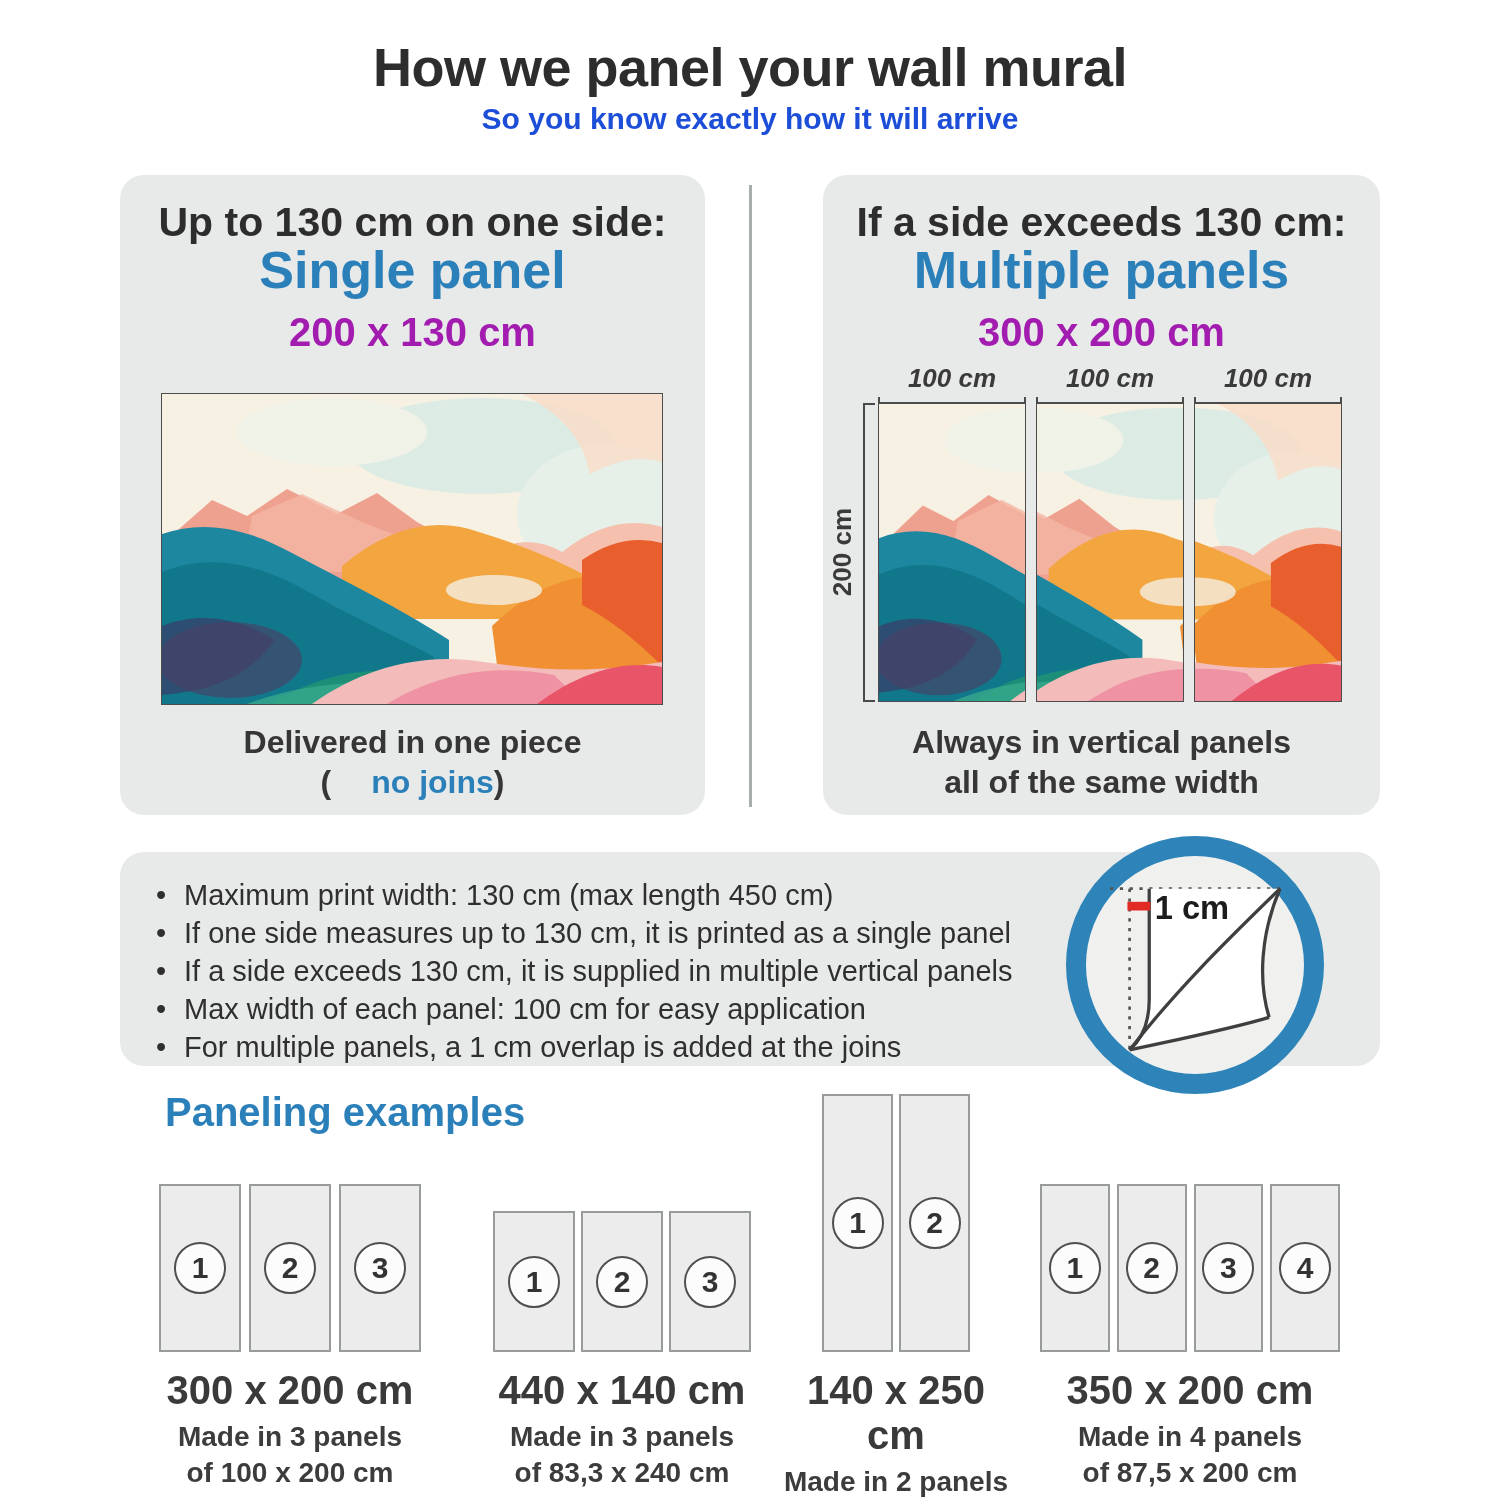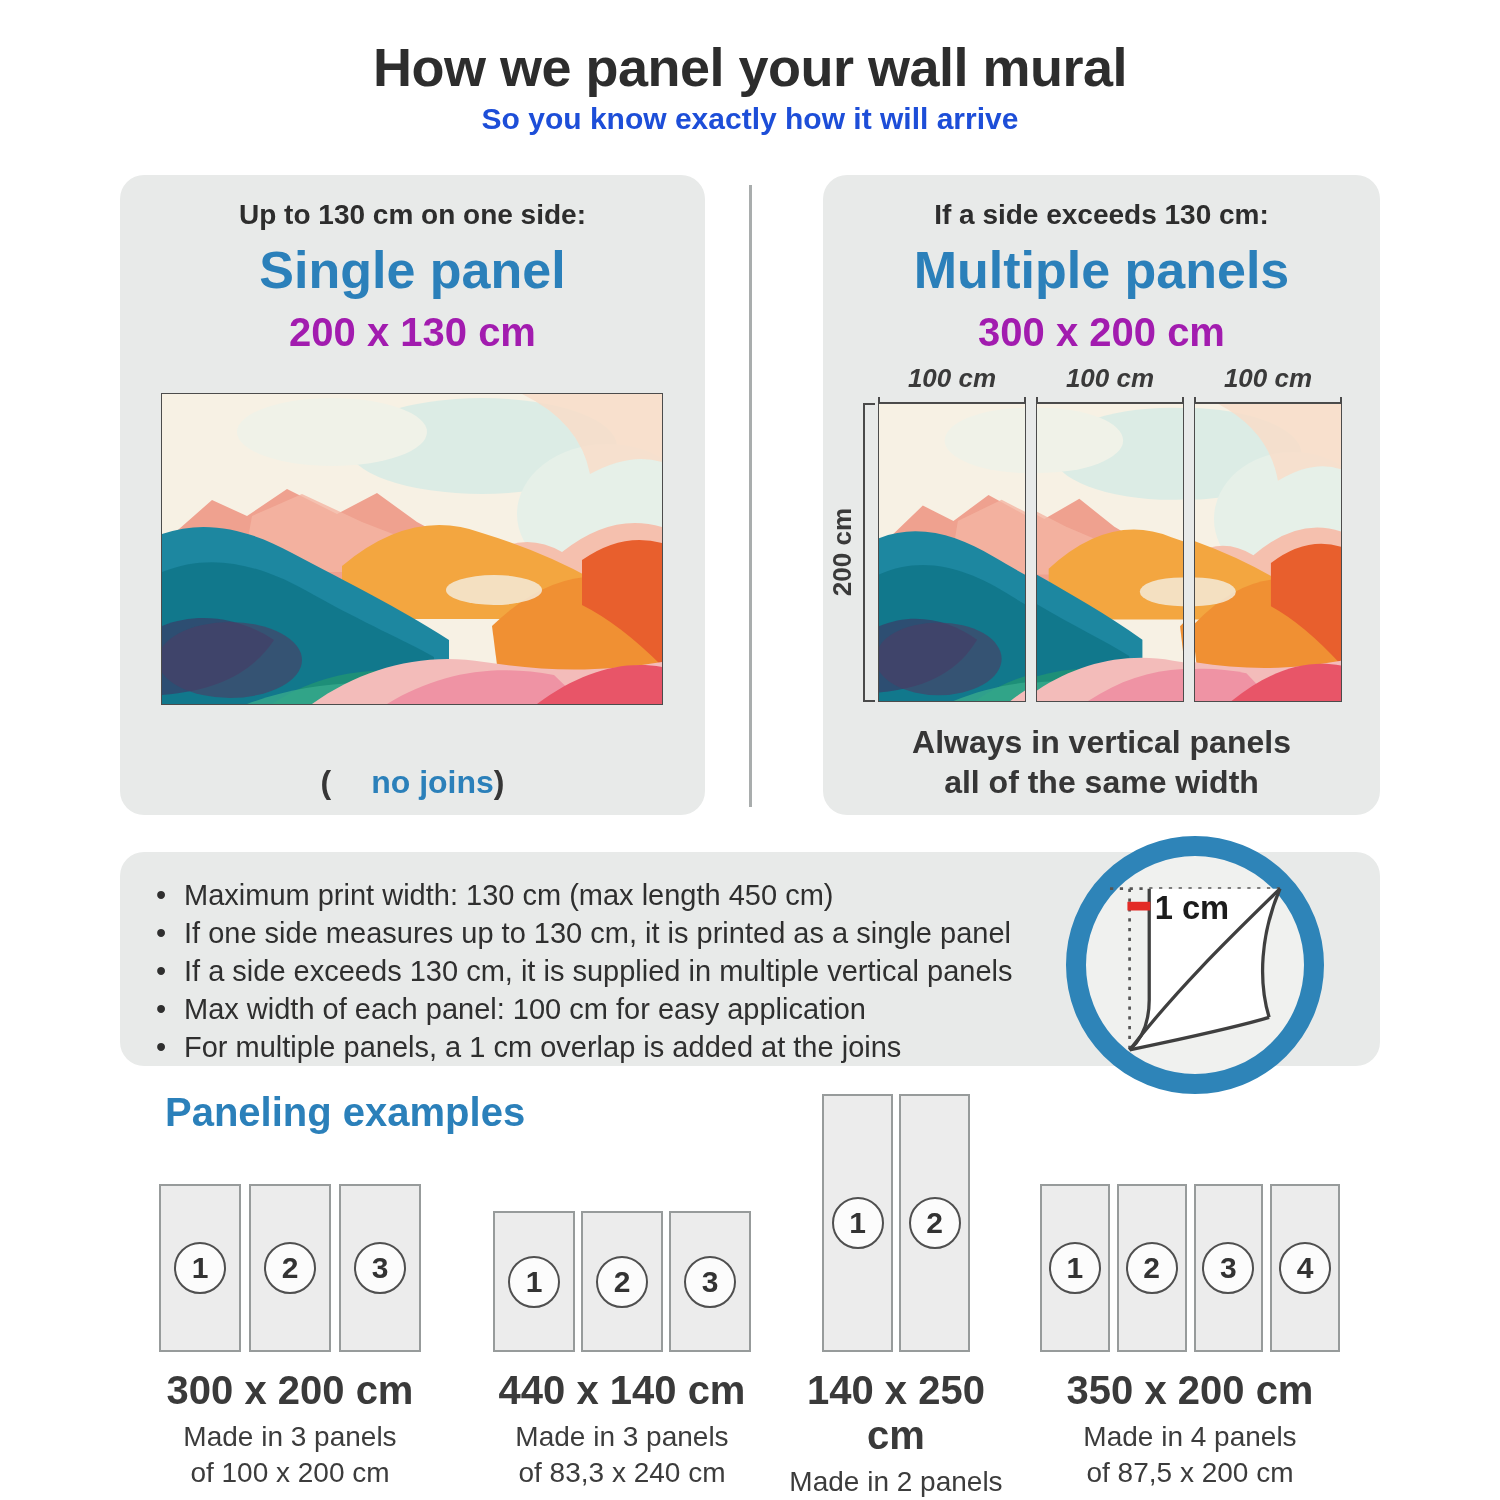--- a/index.html
+++ b/index.html
@@ -13,21 +13,21 @@
   .subtitle { position:absolute; top:102px; left:0; width:100%; text-align:center;
               font-size:30px; font-weight:700; color:#1d4ed8; }
 
   
   .gbox { position:absolute; top:175px; height:640px; background:#e8eae9; border-radius:24px; }
   .box-left  { left:120px; width:585px; }
   .box-right { left:823px; width:557px; }
   .vdivider { position:absolute; left:749px; top:185px; width:3px; height:622px; background:#a9adad; }
 
   .cond { position:absolute; top:24px; left:0; width:100%; text-align:center;
-          font-size:28px; font-weight:700; color:#2d2d2d; }
+          font-size:41px; font-weight:700; color:#2d2d2d; }
   .bighead { position:absolute; top:64px; left:0; width:100%; text-align:center;
              font-size:52px; font-weight:800; color:#2b80ba; line-height:62px; }
   .sizeline { position:absolute; top:134px; left:0; width:100%; text-align:center;
               font-size:40px; font-weight:800; color:#a21caf; line-height:46px; }
 
   .mural-single { position:absolute; top:218px; left:41px; width:502px; height:312px;
                   border:1px solid #4c4c4c; background:#fff; }
   .mural-single svg { display:block; width:100%; height:100%; }
 
   .boxcap { position:absolute; left:0; width:100%; text-align:center;
@@ -77,21 +77,21 @@
   .ex0 .epanels { gap:8px; } .ex1 .epanels { gap:6px; } .ex2 .epanels { gap:6px; } .ex3 .epanels { gap:7px; }
   .epanel { background:#ececec; border:2px solid #979b9b; display:flex; align-items:center; justify-content:center; }
   .ex0 .epanel { width:82px; height:168px; }
   .ex1 .epanel { width:82px; height:141px; }
   .ex2 .epanel { width:71px; height:258px; }
   .ex3 .epanel { width:70px; height:168px; }
   .ecircle { width:52px; height:52px; border:2px solid #4f4f4f; border-radius:50%;
              background:#fcfcfc; display:flex; align-items:center; justify-content:center;
              font-size:30px; font-weight:700; color:#333; }
   .esize { margin-top:16px; font-size:40px; font-weight:800; color:#3a3a3a; }
-  .eline { font-size:28px; font-weight:400; color:#3c3c3c; line-height:36px; }
+  .eline { font-size:28px; font-weight:700; color:#3c3c3c; line-height:36px; }
   .eline.first { margin-top:6px; }
 
   .hidden-defs { position:absolute; width:0; height:0; overflow:hidden; }
 </style>
 </head>
 <body>
 
 <svg class="hidden-defs" aria-hidden="true">
   <defs>
     <g id="mural-art">
@@ -127,20 +127,21 @@
 
   <div class="gbox box-left">
     <div class="cond">Up to 130 cm on one side:</div>
     <div class="bighead">Single panel</div>
     <div class="sizeline">200 x 130 cm</div>
     <div class="mural-single">
       <svg viewBox="0 0 500 310" preserveAspectRatio="none">
           <use href="#mural-art"></use>
         </svg>
     </div>
+    <div class="boxcap cap1">Delivered in one piece</div>
     <div class="boxcap cap2"><span>(</span><span class="blue-em">no joins</span><span>)</span></div>
   </div>
 
   <div class="vdivider"></div>
 
   <div class="gbox box-right">
     <div class="cond">If a side exceeds 130 cm:</div>
     <div class="bighead">Multiple panels</div>
     <div class="sizeline">300 x 200 cm</div>
 

